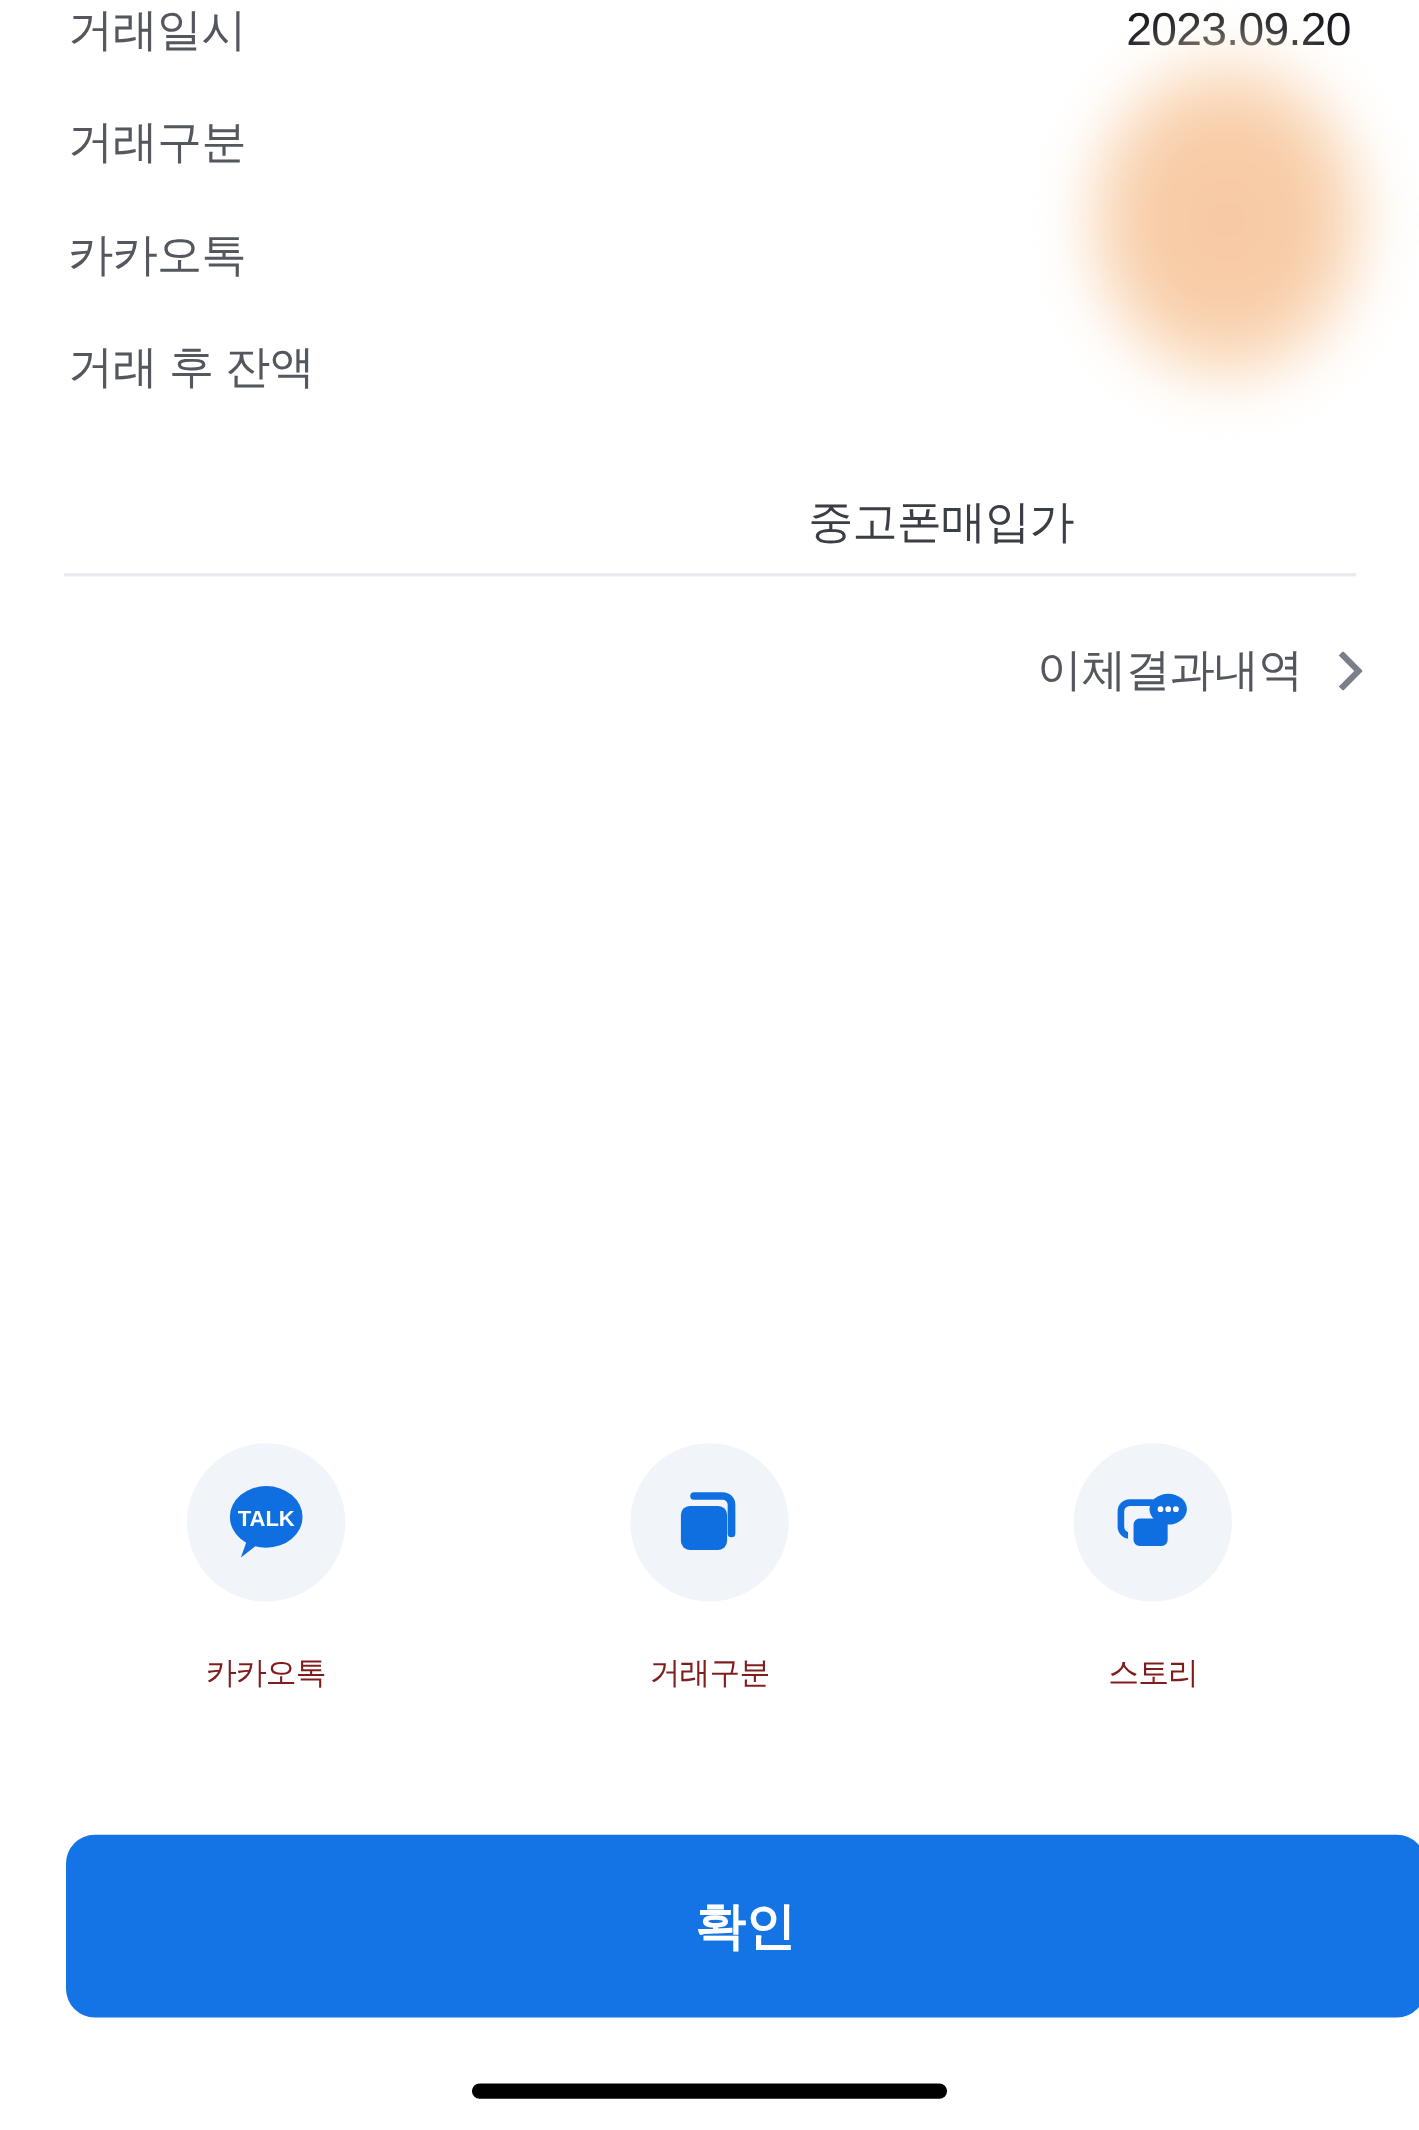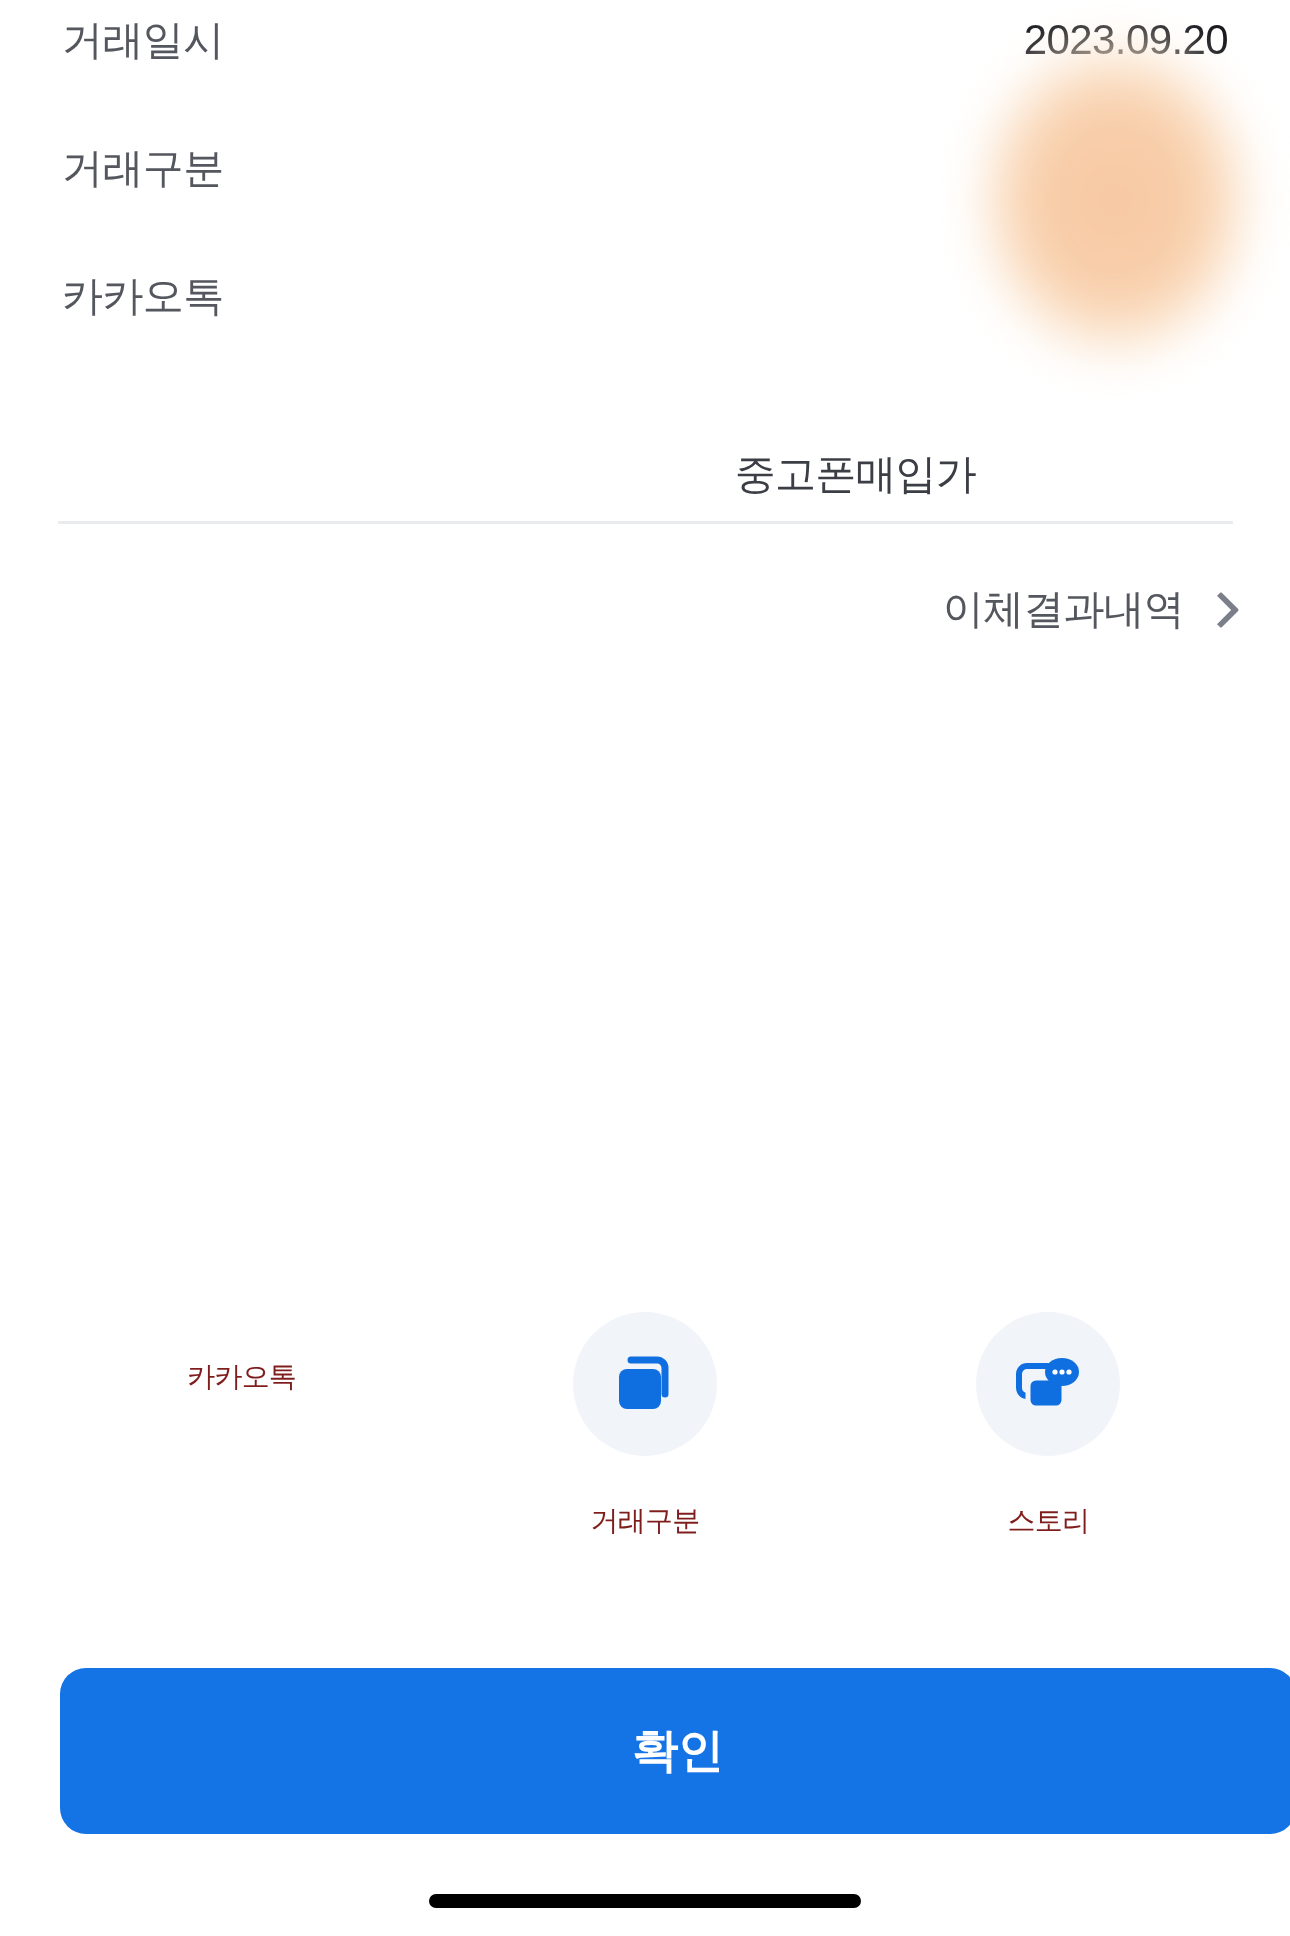--- a/index.html
+++ b/index.html
@@ -25,21 +25,21 @@
     position: absolute;
     left: 0;
     top: 0;
     width: 1290px;
   }
   .detail-row {
     position: relative;
     display: flex;
     align-items: baseline;
     justify-content: space-between;
-    padding: 16px 62px;
+    padding: 3px 62px;
     height: 96px;
   }
   .detail-label {
     font-size: 41px;
     line-height: 48px;
     color: #55575e;
     letter-spacing: -0.6px;
     font-weight: 400;
     white-space: nowrap;
   }
@@ -221,39 +221,50 @@
     <div class="detail-row">
       <span class="detail-label">거래구분</span>
       <span class="detail-value is-masked"></span>
     </div>
 
     <div class="detail-row">
       <span class="detail-label">카카오톡</span>
       <span class="detail-value is-masked"></span>
     </div>
 
+    <div class="detail-row">
+      <span class="detail-label">거래 후 잔액</span>
+      <span class="detail-value is-masked"></span>
+    </div>
 
   </div>
 
   <div class="subtitle-row">
     <span class="subtitle-text">중고폰매입가</span>
   </div>
 
   <div class="divider"></div>
 
   <div class="link-row">
     <span class="link-text">이체결과내역</span>
     <span class="chevron-right"></span>
   </div>
 
   <div class="blur-blob"></div>
 
   <div class="share-row">
 
     <div class="share-item">
+      <div class="share-circle">
+        <svg width="90" height="90" viewBox="0 0 90 90">
+          <ellipse cx="45" cy="40" rx="33" ry="28" fill="#0f6fe0"></ellipse>
+          <path d="M28 60 L22 77 L41 62 Z" fill="#0f6fe0"></path>
+          <text x="45" y="48" text-anchor="middle" font-family="Liberation Sans, sans-serif" font-size="20" font-weight="700" fill="#ffffff">TALK</text>
+        </svg>
+      </div>
       <span class="share-label">카카오톡</span>
     </div>
 
 
     <div class="share-item">
       <div class="share-circle">
         <svg width="88" height="88" viewBox="0 0 88 88">
           <path d="M30 20 h26 a8 8 0 0 1 8 8 v26" fill="none" stroke="#0f6fe0" stroke-width="7" stroke-linecap="round" stroke-linejoin="round"></path>
           <rect x="18" y="29" width="42" height="40" rx="8" fill="#0f6fe0"></rect>
         </svg>

